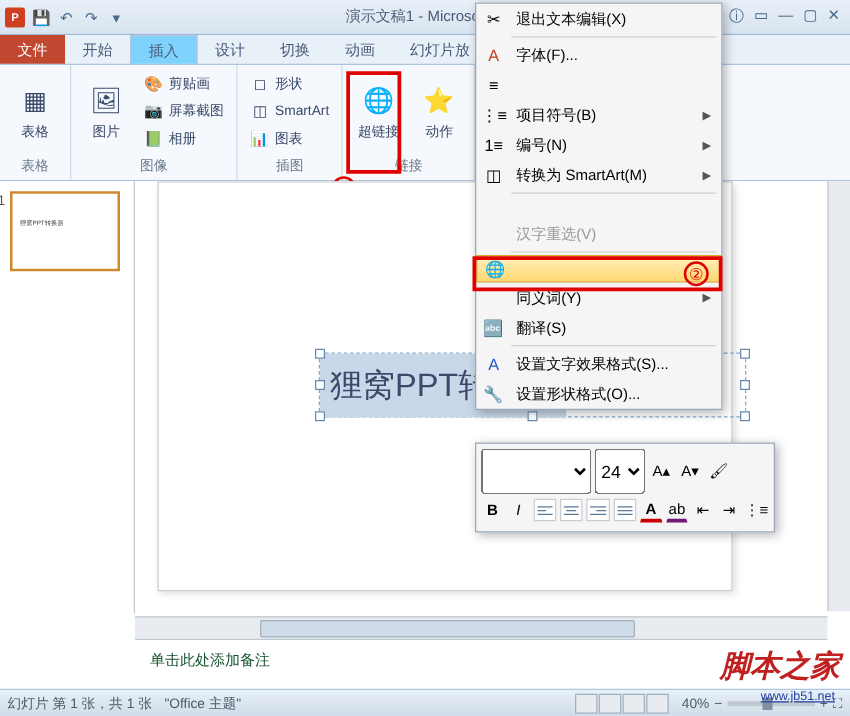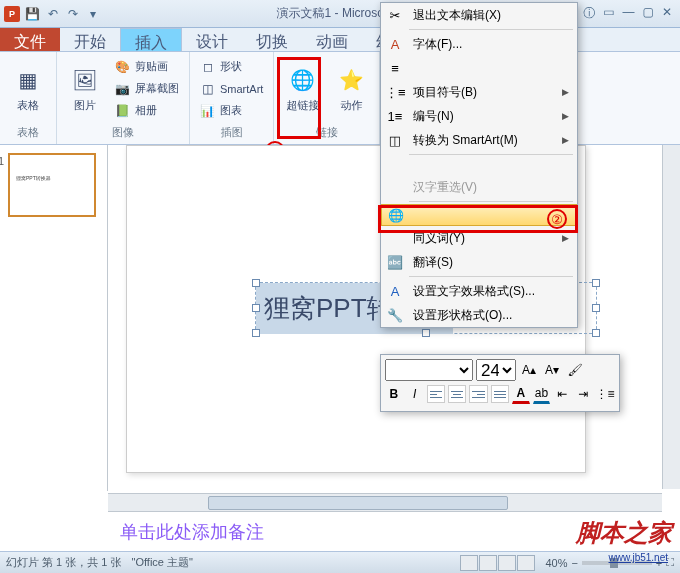--- a/index.html
+++ b/index.html
@@ -6,21 +6,21 @@
 body { background: #fff; width: 680px; height: 573px; overflow: hidden; position: relative; }
 
 .titlebar { height: 28px; background: linear-gradient(#e8f0f8, #d8e4f0); display: flex; align-items: center; padding: 0 4px; border-bottom: 1px solid #9db8d8; }
 .titlebar .app-icon { width: 16px; height: 16px; background: #d04020; border-radius: 2px; color: #fff; font-size: 9px; font-weight: bold; display: flex; align-items: center; justify-content: center; }
 .titlebar .qat { display: flex; gap: 2px; margin-left: 4px; }
 .titlebar .qat span { width: 18px; height: 18px; display: flex; align-items: center; justify-content: center; font-size: 12px; color: #4a6a8a; }
 .titlebar .title { flex: 1; text-align: center; font-size: 12px; color: #4a5a7a; }
 .titlebar .wincontrols { display: flex; gap: 8px; font-size: 12px; color: #4a6a8a; padding-right: 4px; }
 .titlebar .wincontrols span { cursor: pointer; }
 
-.ribbon-tabs { height: 24px; background: #e8f0f8; display: flex; border-bottom: 1px solid #b0c4de; font-size: 16px; }
+.ribbon-tabs { height: 24px; background: #e8f0f8; display: flex; border-bottom: 1px solid #b0c4de; font-size: 12px; }
 .ribbon-tabs .tab { padding: 4px 14px; color: #4a5a7a; cursor: pointer; }
 .ribbon-tabs .tab.file { background: #c04830; color: #fff; }
 .ribbon-tabs .tab.active { background: #7dd3fc; border: 1px solid #b0c4de; border-bottom: none; }
 
 .ribbon { height: 93px; background: #f5f8fc; display: flex; border-bottom: 1px solid #b0c4de; }
 .rgroup { border-right: 1px solid #d0dce8; padding: 2px 6px; display: flex; flex-direction: column; }
 .rgroup .body { flex: 1; display: flex; align-items: center; gap: 4px; }
 .rgroup .label { text-align: center; font-size: 11px; color: #6a7a8a; padding: 2px 0; }
 .bigbtn { display: flex; flex-direction: column; align-items: center; gap: 2px; padding: 2px 6px; font-size: 11px; color: #3a4a6a; cursor: pointer; }
 .bigbtn .ico { width: 32px; height: 32px; display: flex; align-items: center; justify-content: center; font-size: 20px; }
@@ -54,30 +54,30 @@
 .cmitem .lbl { flex: 1; }
 .cmitem .arrow { color: #555; font-size: 9px; }
 .cmitem.disabled { color: #999; margin-top: 20px; }
 .cmitem.highlight { background: linear-gradient(#fff0c0, #ffd870); border: 1px solid #d8a830; height: 22px; }
 .cmsep { height: 1px; background: #d0d0d0; margin: 2px 4px 2px 28px; }
 .redbox2 { position: absolute; border: 3px solid #e00000; pointer-events: none; left: -3px; top: 202px; width: 200px; height: 28px; }
 .circ2 { position: absolute; right: 10px; top: 206px; width: 20px; height: 20px; border: 2px solid #e00000; border-radius: 50%; color: #e00000; font-size: 13px; display: flex; align-items: center; justify-content: center; pointer-events: none; }
 
 .minitoolbar { position: absolute; left: 380px; top: 354px; width: 240px; background: #f5f5f5; border: 1px solid #9aa8b8; box-shadow: 2px 2px 8px rgba(0,0,0,0.3); padding: 4px; z-index: 9; }
 .minitoolbar .row { display: flex; gap: 3px; align-items: center; margin-bottom: 3px; }
-.minitoolbar select { font-size: 17px; height: 22px; }
+.minitoolbar select { font-size: 14px; height: 36px; }
 .minitoolbar .tbtn { width: 20px; height: 20px; display: flex; align-items: center; justify-content: center; font-size: 12px; border: 1px solid transparent; cursor: pointer; }
 .minitoolbar .linebtn { width: 20px; height: 18px; border: 1px solid #ccc; background: #fff; display: flex; flex-direction: column; justify-content: center; padding: 2px; gap: 2px; }
 .minitoolbar .linebtn span { height: 1px; background: #5a7a9a; }
 
 .scrollbar-v { position: absolute; right: 0; top: 145px; width: 18px; height: 344px; background: #e8ecf0; border-left: 1px solid #c0c8d0; }
 .scrollbar-h { position: absolute; left: 108px; bottom: 62px; right: 18px; height: 18px; background: #e8ecf0; border-top: 1px solid #c0c8d0; }
 .scrollbar-h .thumb-h { position: absolute; left: 100px; width: 300px; top: 2px; height: 14px; background: #d0dce8; border: 1px solid #a0b0c0; border-radius: 2px; }
 
-.notes { position: absolute; left: 108px; bottom: 22px; right: 18px; height: 40px; border-top: 1px solid #c0c8d0; padding: 8px 12px; font-size: 18px; color: #8b5cf6; }
+.notes { position: absolute; left: 108px; bottom: 22px; right: 18px; height: 40px; border-top: 1px solid #c0c8d0; padding: 8px 12px; font-size: 12px; color: #14532d; }
 
 .statusbar { position: absolute; bottom: 0; left: 0; right: 0; height: 22px; background: linear-gradient(#e8f0f8, #d0dce8); display: flex; align-items: center; font-size: 11px; color: #4a5a6a; padding: 0 6px; gap: 10px; border-top: 1px solid #b0c4de; }
 .statusbar .spacer { flex: 1; }
 .statusbar .viewbtns { display: flex; gap: 1px; }
 .statusbar .viewbtns span { width: 18px; height: 16px; border: 1px solid #a0b0c0; background: #e8ecf0; }
 .statusbar .zoom { display: flex; align-items: center; gap: 4px; }
 .statusbar .slider { width: 70px; height: 4px; background: #c0c8d0; position: relative; }
 .statusbar .slider::after { content: ""; position: absolute; left: 28px; top: -3px; width: 8px; height: 10px; background: #8090a0; }
 
 .watermark { position: absolute; right: 8px; bottom: 24px; font-size: 24px; font-style: italic; font-weight: bold; color: #c02020; text-shadow: 1px 1px #fff; pointer-events: none; }
@@ -320,21 +320,21 @@
         <span></span>
       </div>
     <div class="linebtn">
         <span></span>
         <span></span>
         <span></span>
       </div>
     <div class="tbtn" style="border-bottom:3px solid #c00">
         <b>A</b>
       </div>
-    <div class="tbtn" style="border-bottom:3px solid #0369a1">ab</div>
+    <div class="tbtn" style="border-bottom:3px solid #701a75">ab</div>
     <div class="tbtn">⇤</div>
     <div class="tbtn">⇥</div>
     <div class="tbtn">⋮≡</div>
   </div>
 </div>
 
 <div class="scrollbar-v"></div>
 <div class="scrollbar-h">
     <div class="thumb-h"></div>
   </div>

